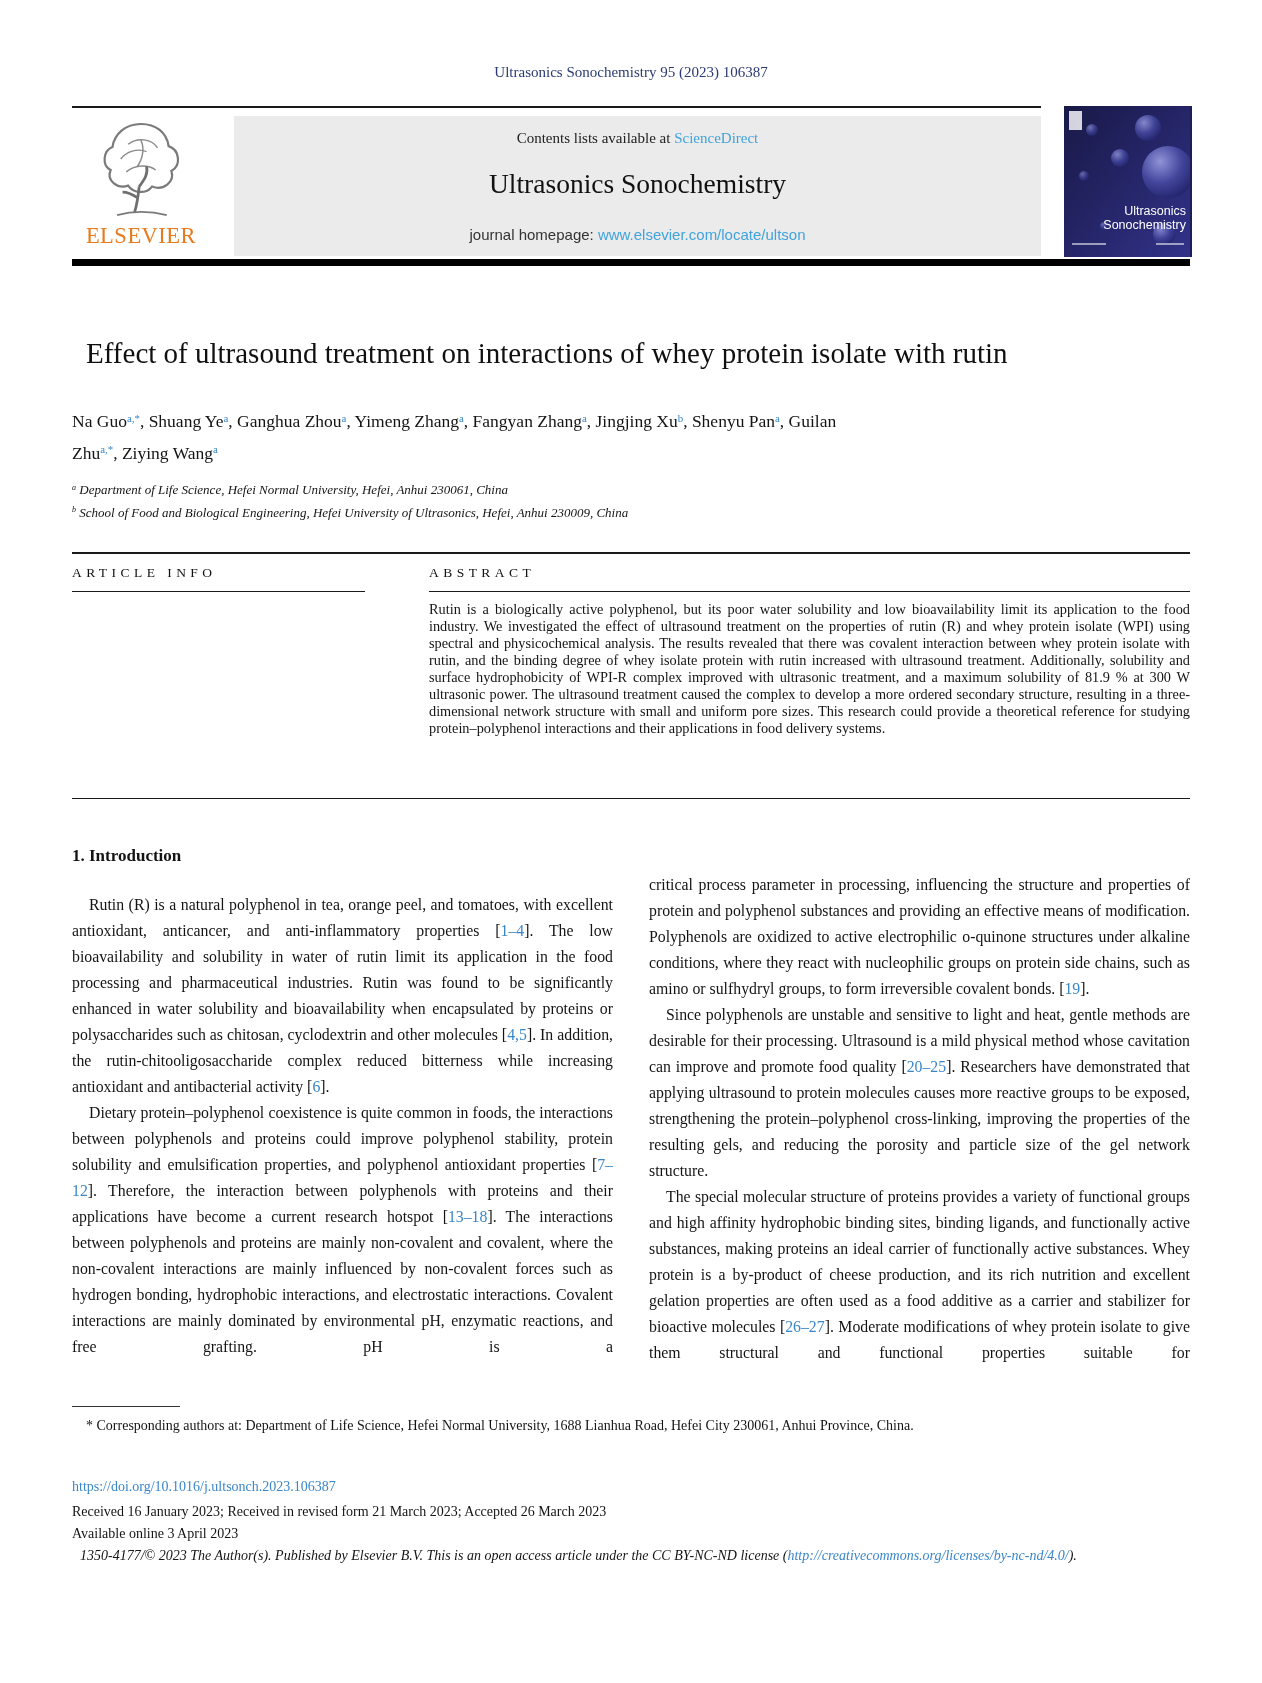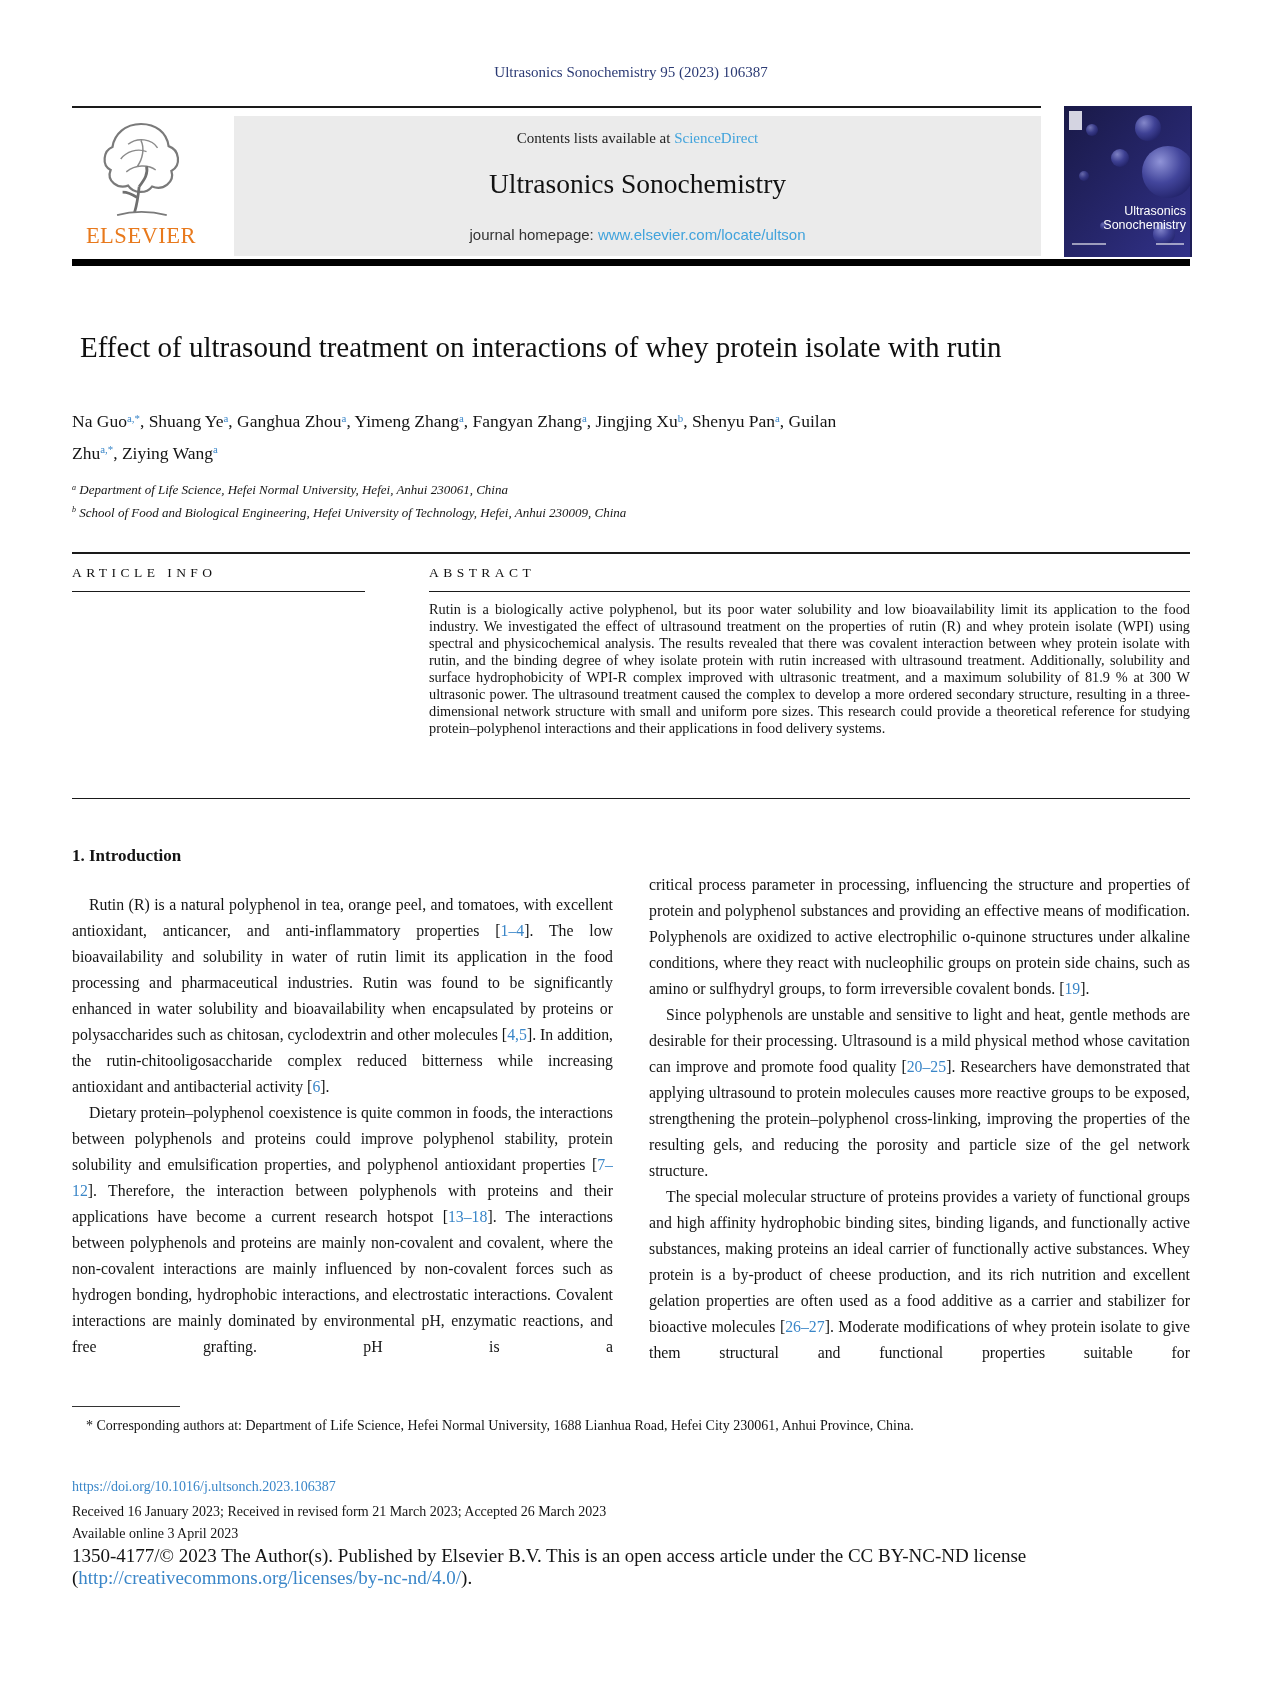--- a/index.html
+++ b/index.html
@@ -75,21 +75,21 @@
   .para.noindent{text-indent:0;}
   .para.cont{text-align-last:justify;}
 
   
   .fn-rule{top:1406px;left:72px;width:108px;height:1px;background:#333;}
   .fn-block{top:1415px;left:72px;width:1060px;font-size:14px;line-height:22px;}
   .fn1{padding-left:28px;text-indent:-14px;}
   .fn2{padding-left:28px;}
   .doi-line{top:1479px;left:72px;font-size:14px;text-align:right;}
   .meta-block{top:1501px;left:72px;width:1118px;font-size:14px;line-height:22px;}
-  .copyright{top:1545px;left:72px;width:1118px;font-size:19px;line-height:22px;}
+  .copyright{top:1545px;left:80px;width:1118px;font-size:14px;line-height:22px;font-style:italic;}
 </style>
 </head>
 <body>
 
 <div class="page">
 
   <div class="abs top-citation">Ultrasonics Sonochemistry 95 (2023) 106387</div>
 
   <div class="abs rule rule-top"></div>
 
@@ -142,27 +142,27 @@
     <div class="cover-title">
       <div>Ultrasonics</div>
       <div>Sonochemistry</div>
     </div>
     <div class="cover-bar" style="left:8px;bottom:12px;width:34px;"></div>
     <div class="cover-bar" style="right:8px;bottom:12px;width:28px;"></div>
   </div>
 
   <div class="abs header-bar"></div>
 
-  <h1 class="abs article-title" style="margin:8px;font-weight:normal;">Effect of ultrasound treatment on interactions of whey protein isolate with rutin</h1>
+  <h1 class="abs article-title" style="margin:14px;font-weight:normal;">Effect of ultrasound treatment on interactions of whey protein isolate with rutin</h1>
 
   <div class="abs authors"><span>Na Guo</span><span class="sup">a,*</span><span>, Shuang Ye</span><span class="sup">a</span><span>, Ganghua Zhou</span><span class="sup">a</span><span>, Yimeng Zhang</span><span class="sup">a</span><span>, Fangyan Zhang</span><span class="sup">a</span><span>, Jingjing Xu</span><span class="sup">b</span><span>, Shenyu Pan</span><span class="sup">a</span><span>, Guilan Zhu</span><span class="sup">a,*</span><span>, Ziying Wang</span><span class="sup">a</span></div>
 
   <div class="abs affiliations">
     <div><span class="sup">a</span><span> Department of Life Science, Hefei Normal University, Hefei, Anhui 230061, China</span></div>
-    <div><span class="sup">b</span><span> School of Food and Biological Engineering, Hefei University of Technology, Hefei, Anhui 230009, China</span></div>
+    <div><span class="sup">b</span><span> School of Food and Biological Engineering, Hefei University of Ultrasonics, Hefei, Anhui 230009, China</span></div>
   </div>
 
   <div class="abs rule rule-mid"></div>
 
   <div class="abs col-heading info-heading">ARTICLE INFO</div>
   <div class="abs col-heading abstract-heading">ABSTRACT</div>
   <div class="abs rule info-rule"></div>
   <div class="abs rule abstract-rule"></div>
 
 

